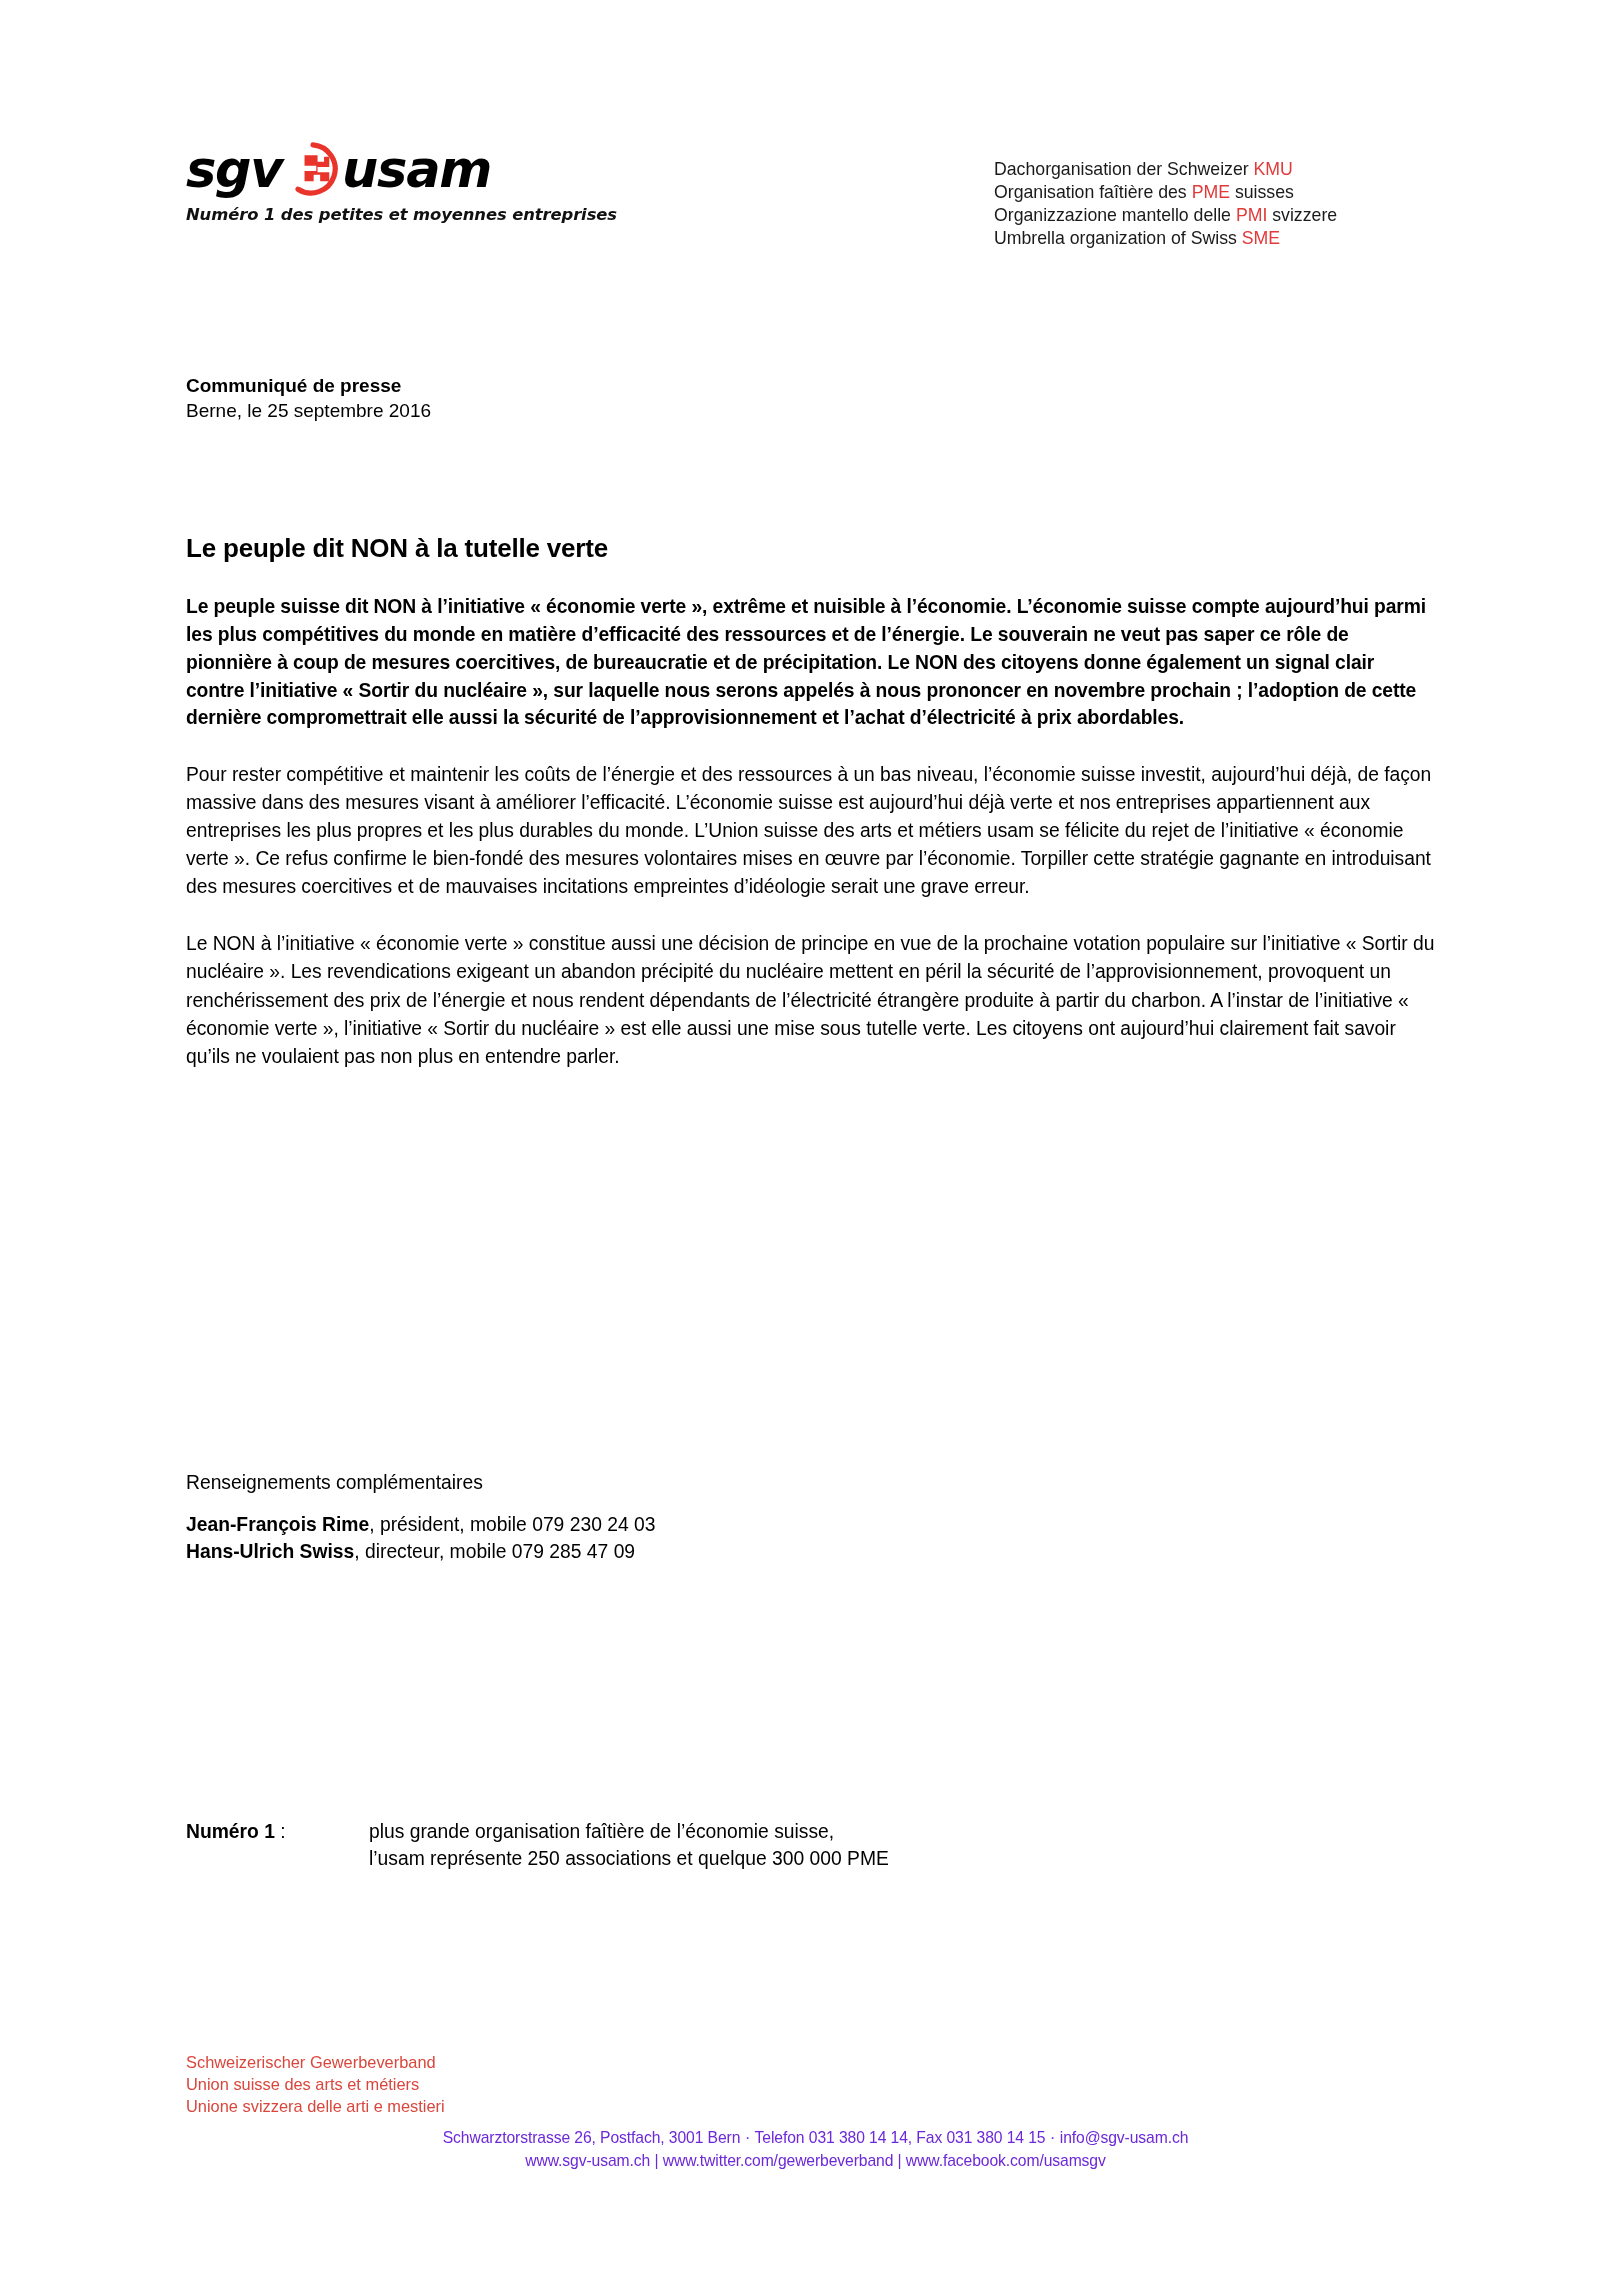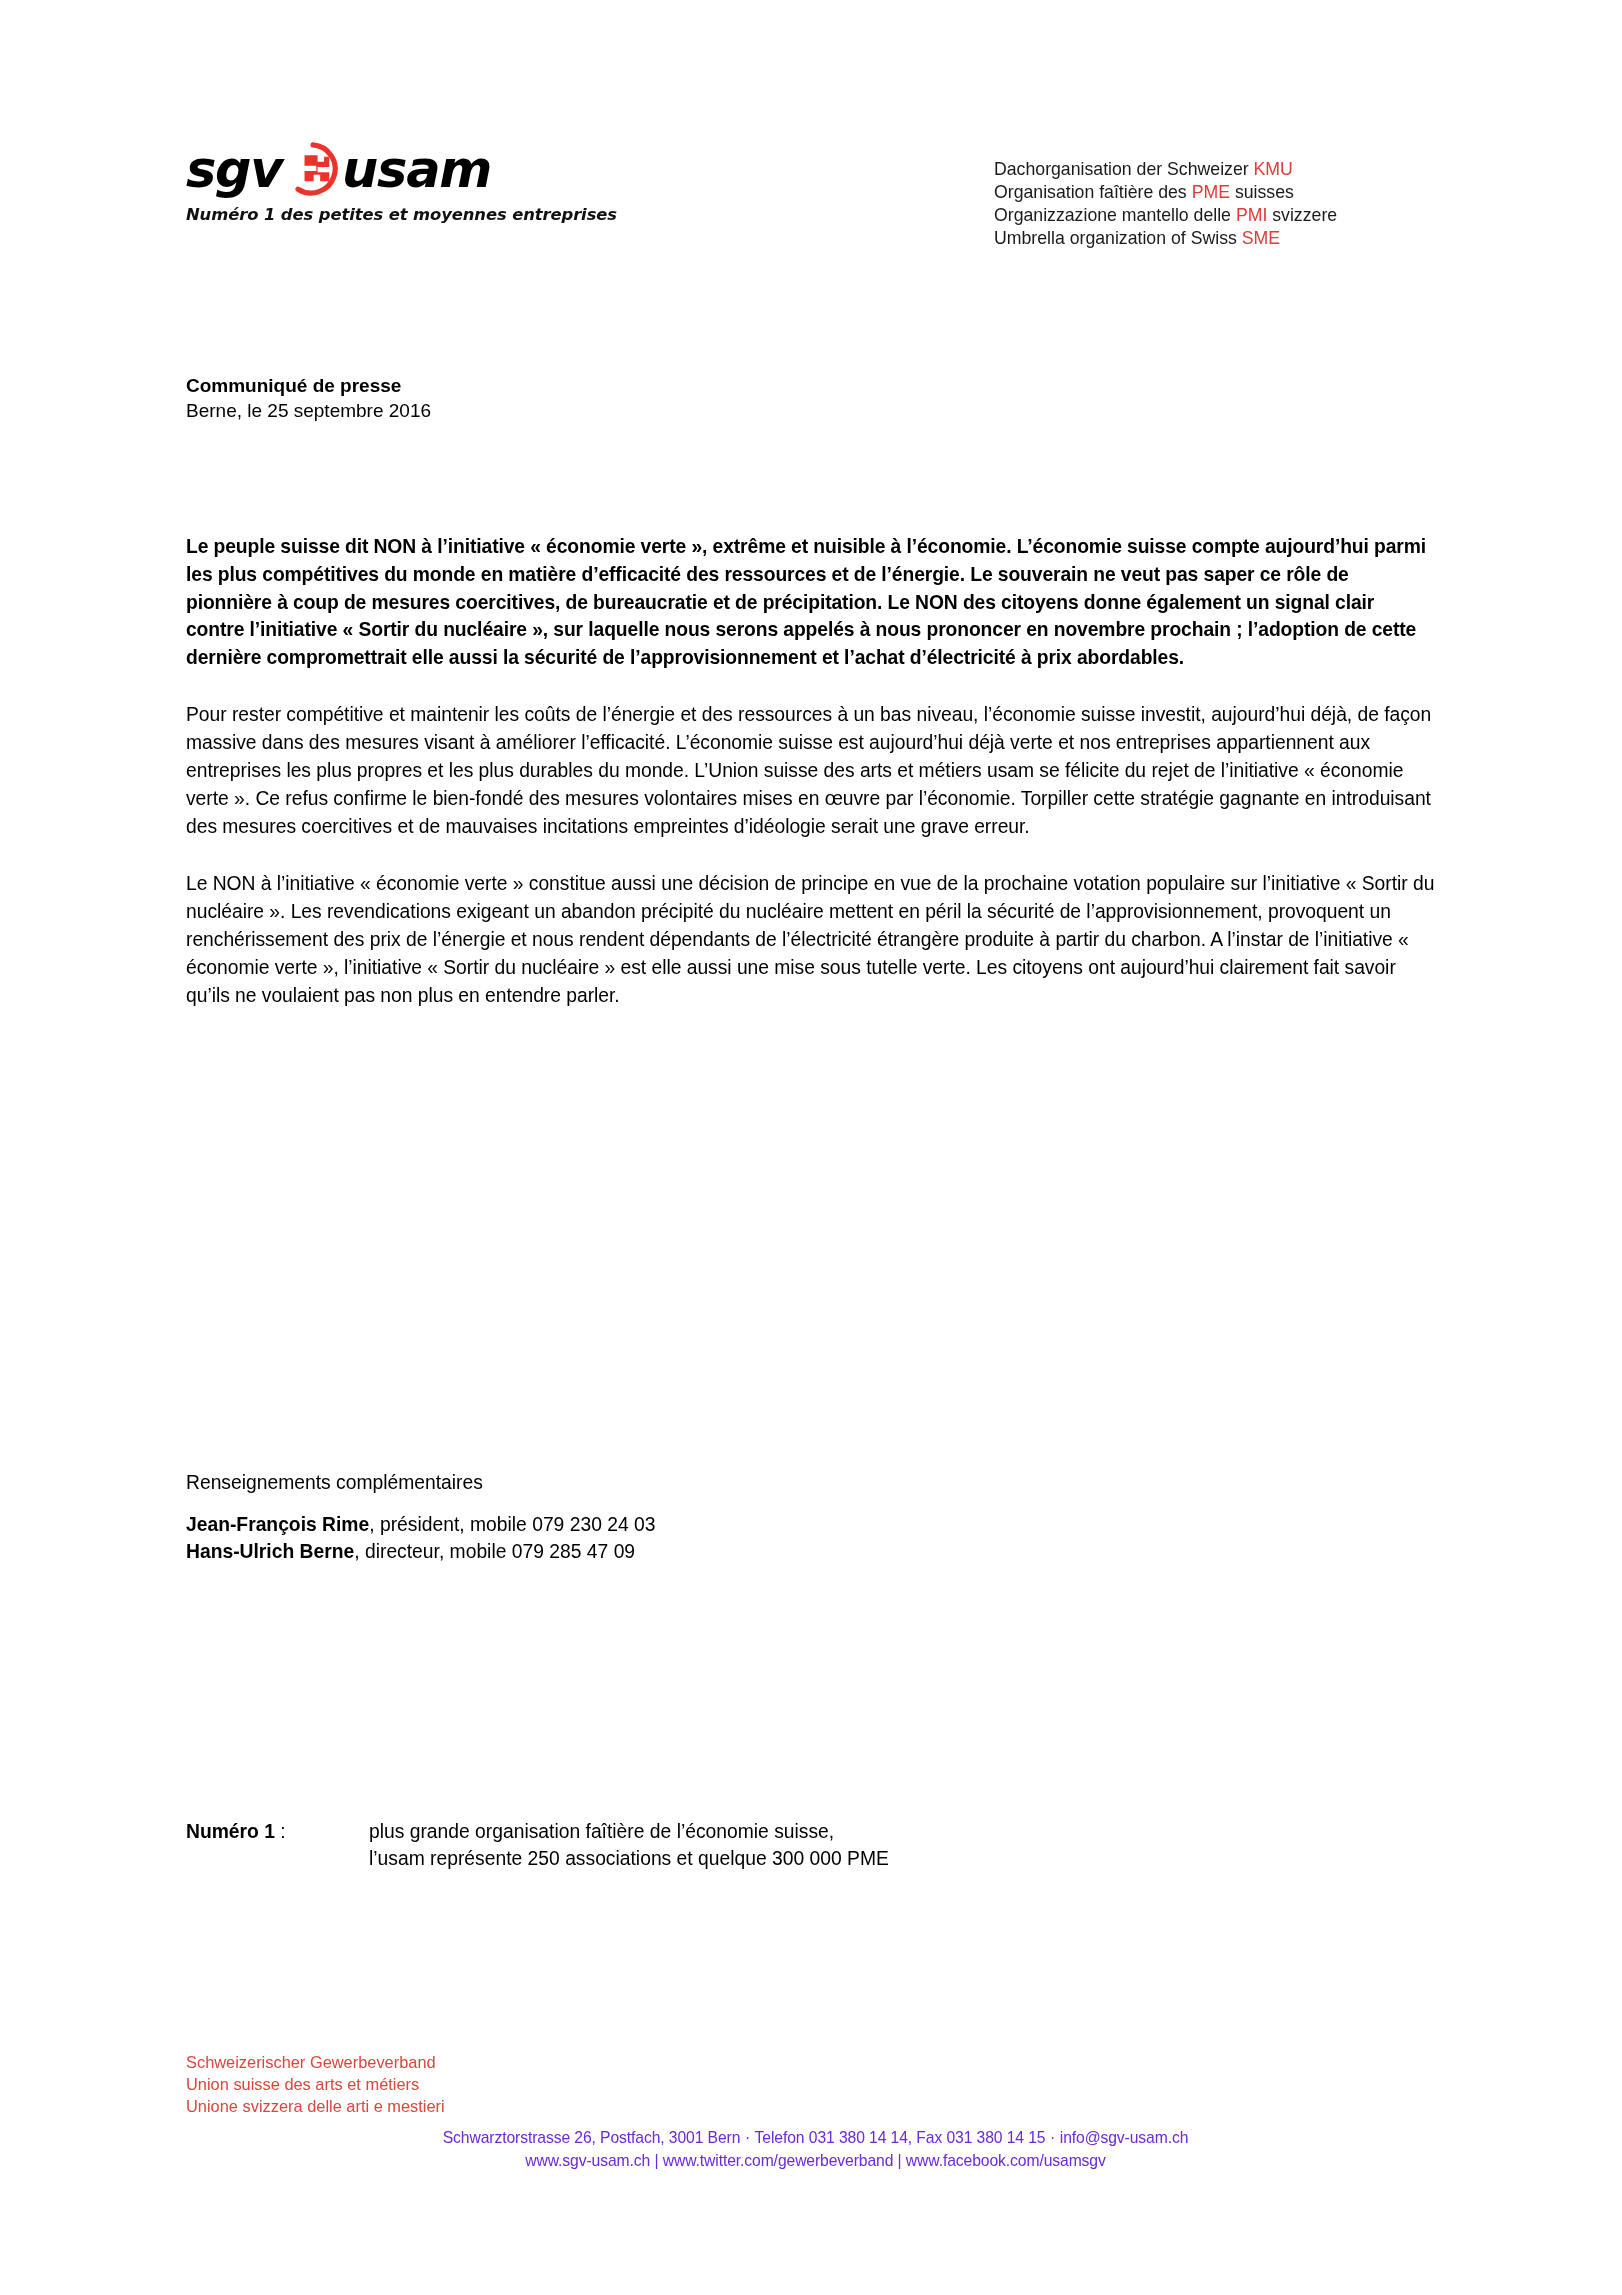--- a/index.html
+++ b/index.html
@@ -241,38 +241,39 @@
 
   </div>
 
   <div class="meta">
     <div class="meta-title">Communiqué de presse</div>
     <div class="meta-date">Berne, le 25 septembre 2016</div>
   </div>
 
   <div class="content">
 
+    <h1 class="doc-title">Le peuple dit NON à la tutelle verte</h1>
 
     <p class="lead">Le peuple suisse dit NON à l’initiative « économie verte », extrême et nuisible à l’économie. L’économie suisse compte aujourd’hui parmi les plus compétitives du monde en matière d’efficacité des ressources et de l’énergie. Le souverain ne veut pas saper ce rôle de pionnière à coup de mesures coercitives, de bureaucratie et de précipitation. Le NON des citoyens donne également un signal clair contre l’initiative « Sortir du nucléaire », sur laquelle nous serons appelés à nous prononcer en novembre prochain ; l’adoption de cette dernière compromettrait elle aussi la sécurité de l’approvisionnement et l’achat d’électricité à prix abordables.</p>
 
     <p class="body-par">Pour rester compétitive et maintenir les coûts de l’énergie et des ressources à un bas niveau, l’économie suisse investit, aujourd’hui déjà, de façon massive dans des mesures visant à améliorer l’efficacité. L’économie suisse est aujourd’hui déjà verte et nos entreprises appartiennent aux entreprises les plus propres et les plus durables du monde. L’Union suisse des arts et métiers usam se félicite du rejet de l’initiative « économie verte ». Ce refus confirme le bien-fondé des mesures volontaires mises en œuvre par l’économie. Torpiller cette stratégie gagnante en introduisant des mesures coercitives et de mauvaises incitations empreintes d’idéologie serait une grave erreur.</p>
 
     <p class="body-par">Le NON à l’initiative « économie verte » constitue aussi une décision de principe en vue de la prochaine votation populaire sur l’initiative « Sortir du nucléaire ». Les revendications exigeant un abandon précipité du nucléaire mettent en péril la sécurité de l’approvisionnement, provoquent un renchérissement des prix de l’énergie et nous rendent dépendants de l’électricité étrangère produite à partir du charbon. A l’instar de l’initiative « économie verte », l’initiative « Sortir du nucléaire » est elle aussi une mise sous tutelle verte. Les citoyens ont aujourd’hui clairement fait savoir qu’ils ne voulaient pas non plus en entendre parler.</p>
 
   </div>
 
   <div class="contacts">
     <div class="contacts-heading">Renseignements complémentaires</div>
 
     <div class="contact-line">
       <span class="name">Jean-François Rime</span><span>, président, mobile 079 230 24 03</span>
     </div>
 
     <div class="contact-line">
-      <span class="name">Hans-Ulrich Berne</span><span>, directeur, mobile 079 285 47 09</span>
+      <span class="name">Hans-Ulrich Swiss</span><span>, directeur, mobile 079 285 47 09</span>
     </div>
   </div>
 
   <div class="numero">
     <div class="numero-label">
       <span class="strong">Numéro 1</span><span> :</span>
     </div>
     <div class="numero-body">
       <div>plus grande organisation faîtière de l’économie suisse,</div>
       <div>l’usam représente 250 associations et quelque 300 000 PME</div>

